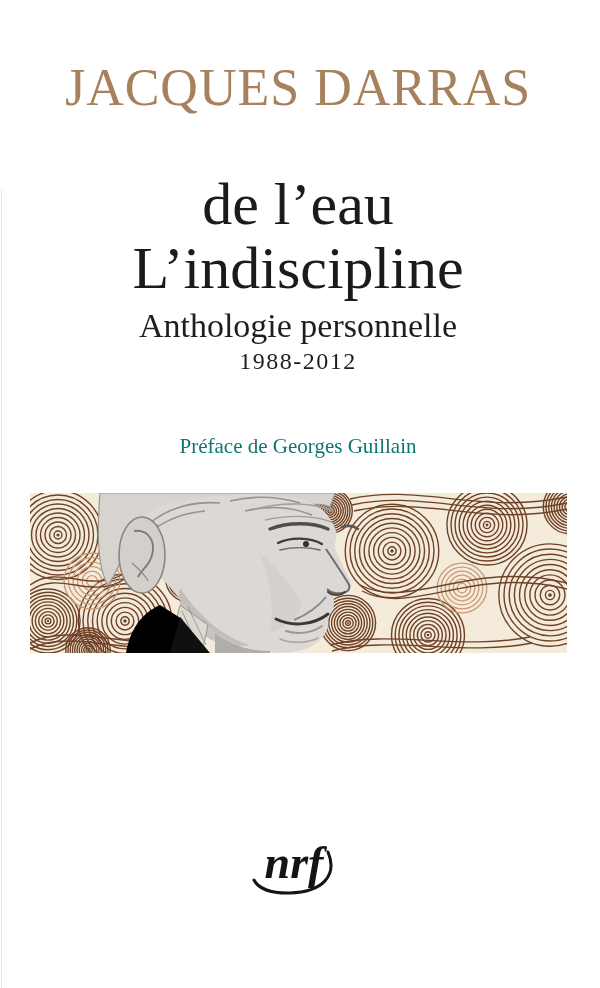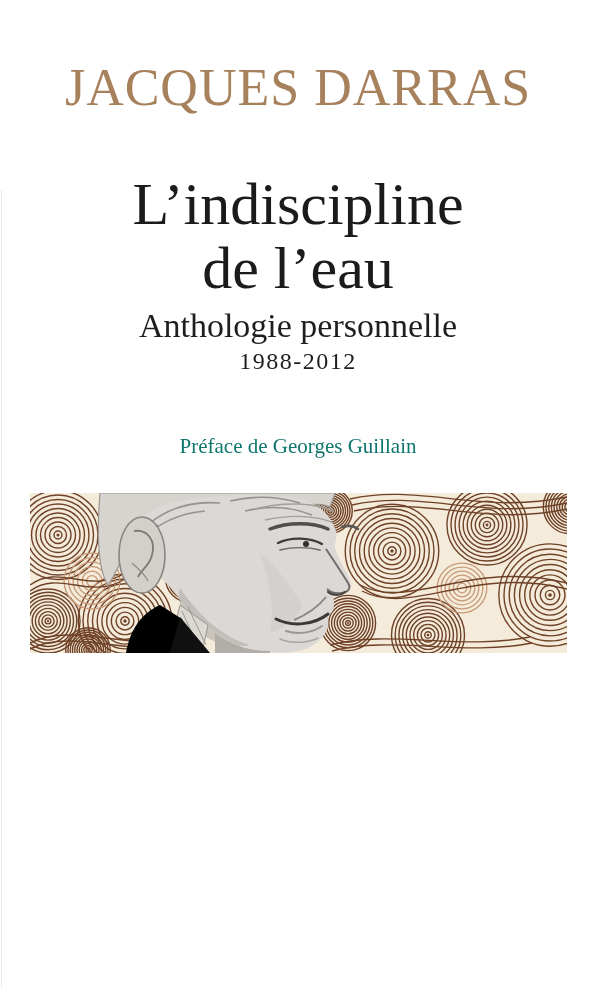--- a/index.html
+++ b/index.html
@@ -30,22 +30,22 @@
   }
 </style>
 </head>
 <body>
 
 <div class="cover">
 
   <div class="centered author">JACQUES DARRAS</div>
 
   <div class="centered title">
+    <div>de l’eau</div>
     <div>L’indiscipline</div>
-    <div>de l’eau</div>
   </div>
 
   <div class="centered subtitle">Anthologie personnelle</div>
 
   <div class="centered years">1988-2012</div>
 
   <div class="centered preface">Préface de Georges Guillain</div>
 
   <div class="photo-band" title="Portrait noir et blanc de Jacques Darras sur fond de volutes sépia">
     <svg width="537" height="160" viewBox="0 0 537 160">
@@ -168,16 +168,22 @@
           <path d="M96,160 C100,136 112,120 130,112 L152,126 C158,140 162,150 164,160 Z" fill="#17
 1513"></path>
           <path d="M150,124 L180,160 L140,160 Z" fill="#111010"></path>
 
           <path d="M185,140 C200,152 220,158 240,158 L240,160 L185,160 Z" fill="#b1ada9"></path>
         </g>
       </g>
     </svg>
   </div>
 
+  <div class="centered nrf-wrap">
+    <svg width="140" height="62" viewBox="0 0 140 62" style="display:inline-block">
+      <text x="66" y="40" text-anchor="middle" font-family="Liberation Serif, DejaVu Serif, serif" font-size="46" font-style="italic" font-weight="bold" fill="#151413">nrf</text>
+      <path d="M100,14 C110,38 94,54 62,55 C42,55.5 30,50 26,42" fill="none" stroke="#151413" stroke-width="3" stroke-linecap="round"></path>
+    </svg>
+  </div>
 
 
   <div class="edge-line"></div>
 </div>
 
 </body></html>

